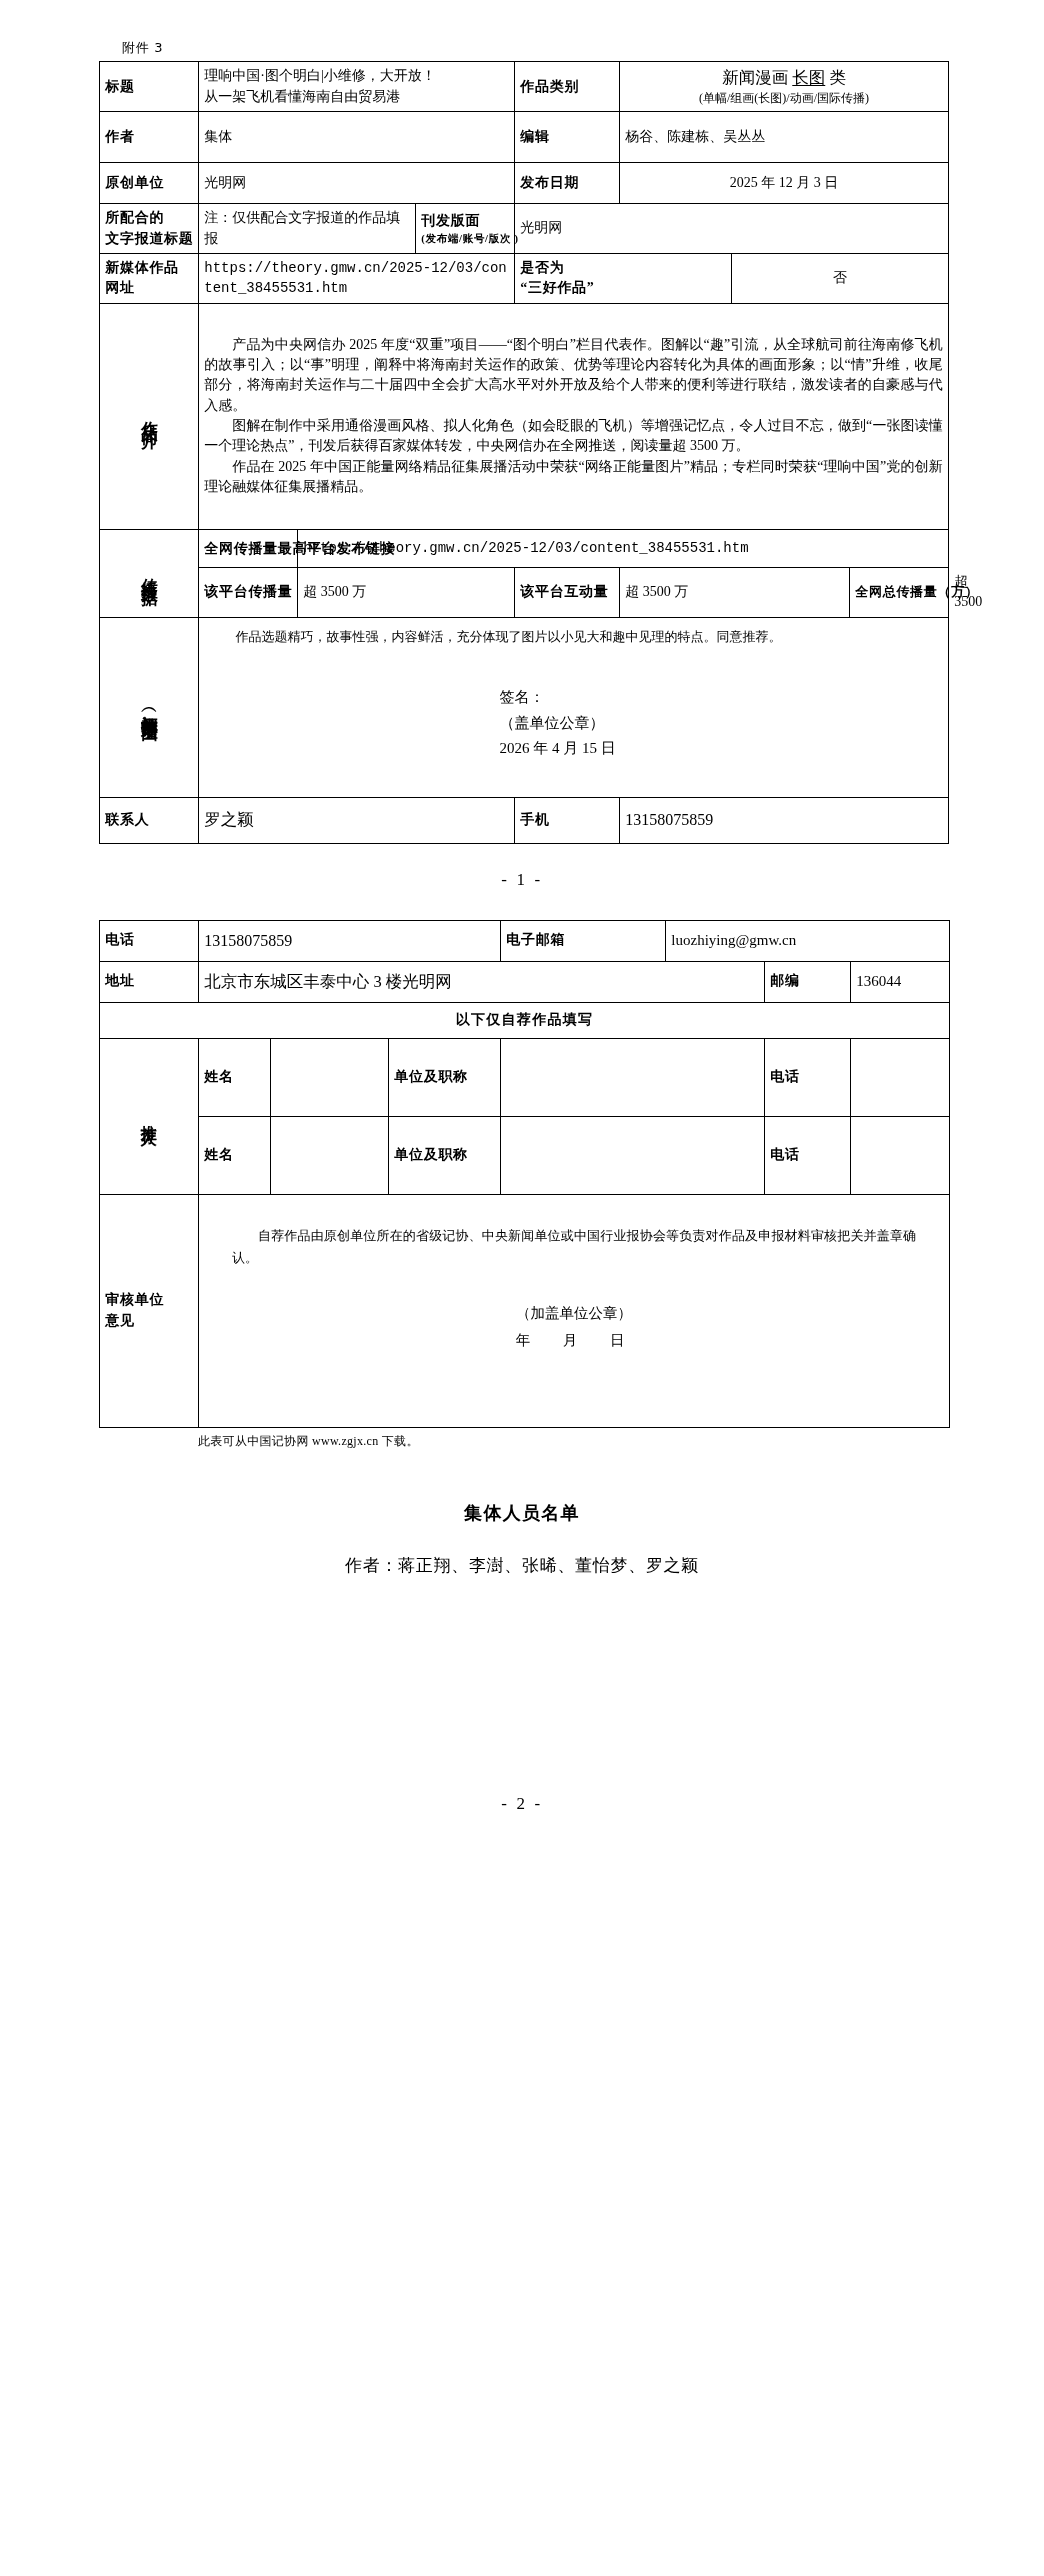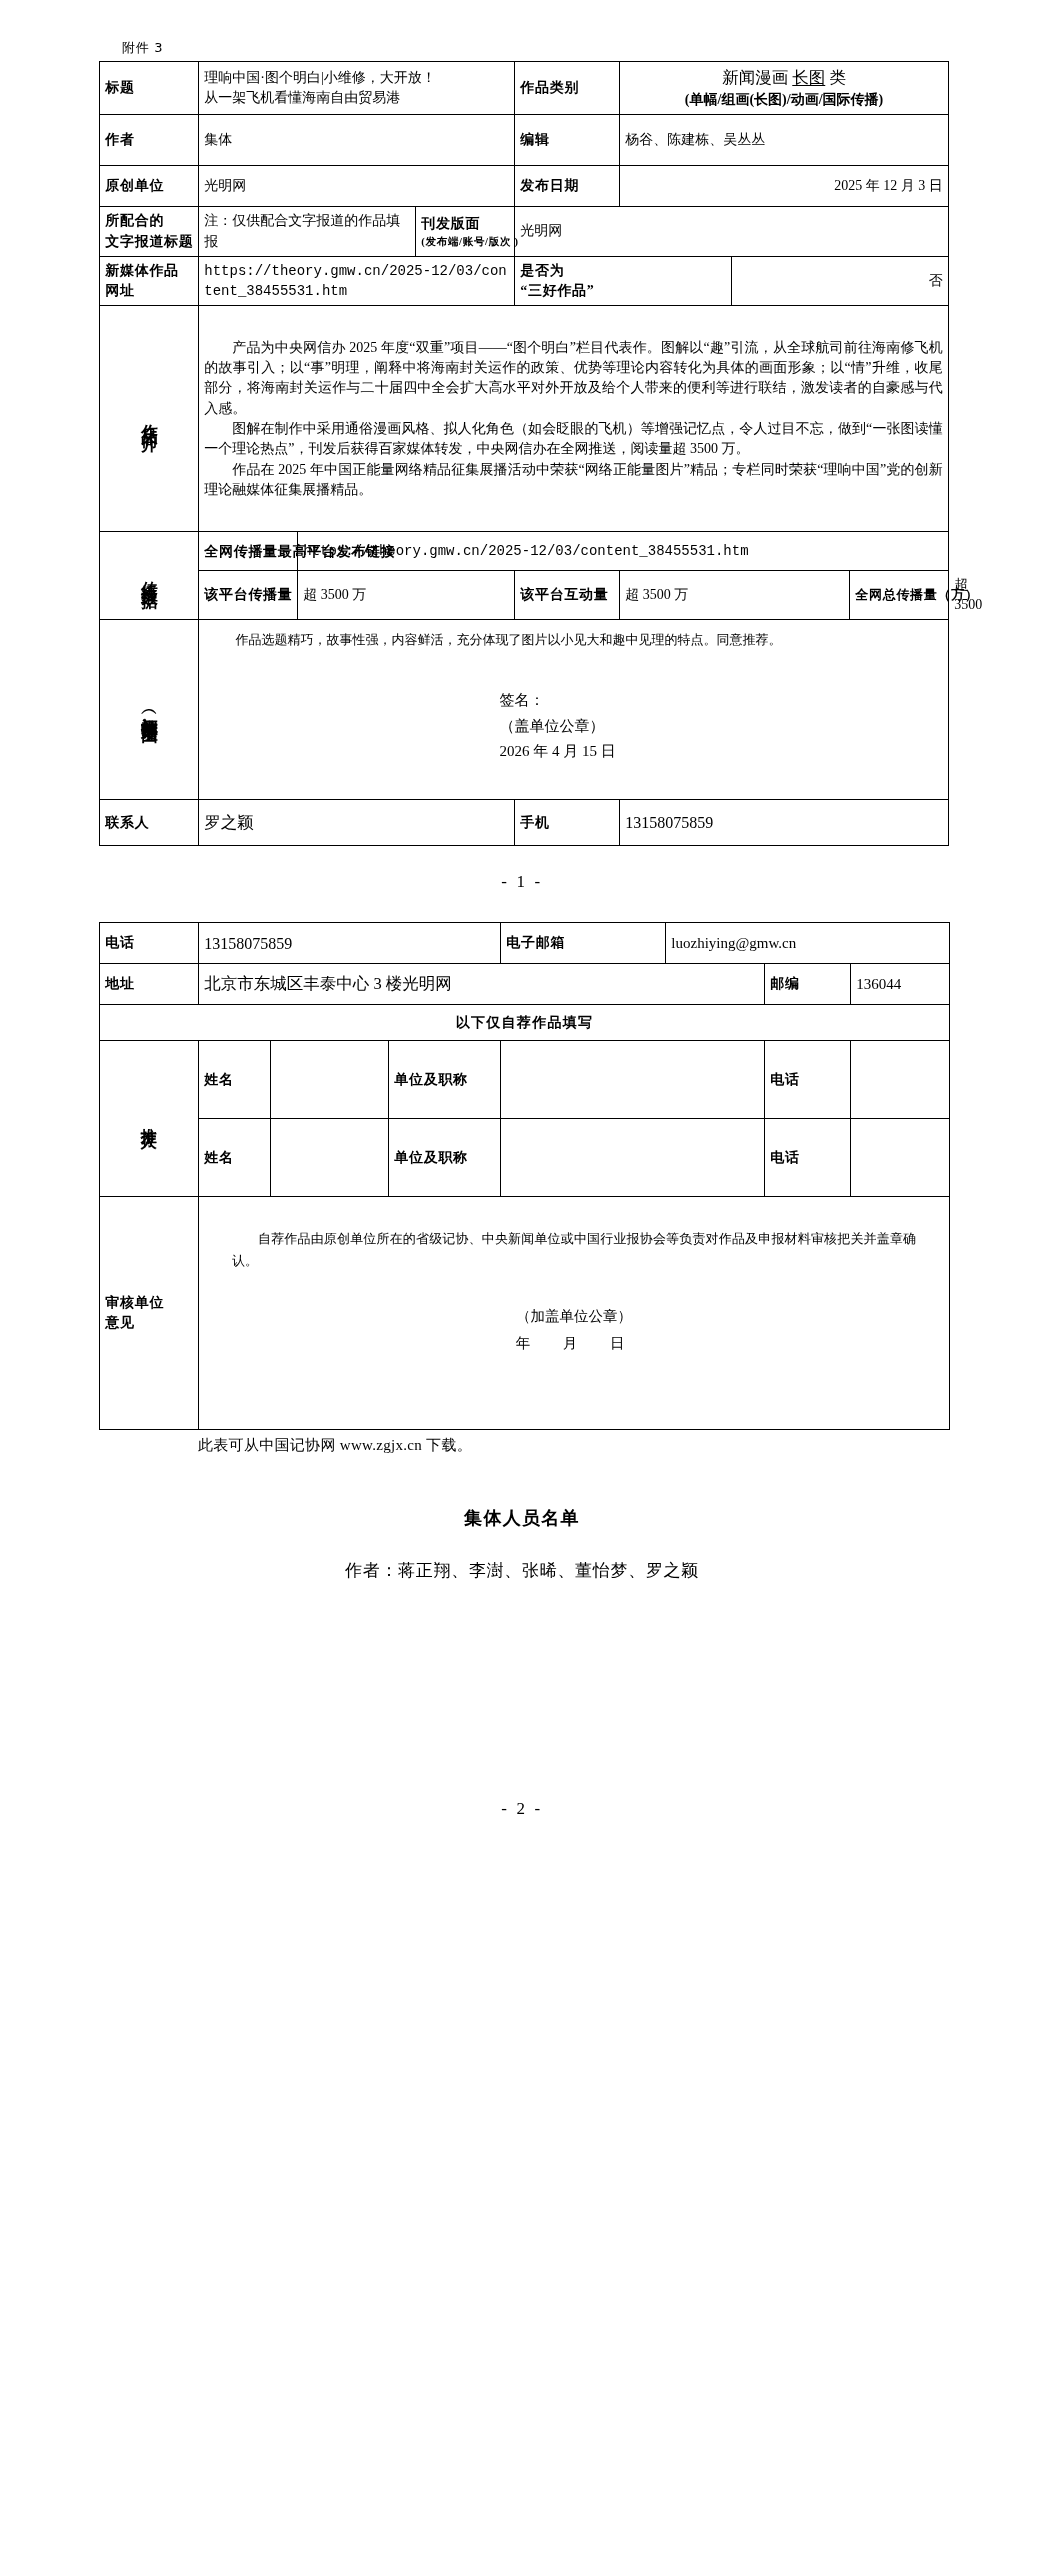--- a/index.html
+++ b/index.html
@@ -50,21 +50,21 @@
   .lbl {
     text-align:left;
     font-weight:bold;
     font-size:16.5px;
     letter-spacing:0.7px;
     white-space:nowrap;
   }
   .lbl-sm { font-size:14.5px; }
   .lbl-2l { line-height:1.3; }
   .val { font-size:14px; }
-  .val-c { text-align:right; font-size:16.5px; }
+  .val-c { text-align:center; font-size:16.5px; }
   .mono {
     font-family:"Liberation Mono","DejaVu Sans Mono",monospace;
     font-size:13px;
     line-height:1.55;
     word-break:break-all;
   }
   .vert {
     writing-mode:vertical-rl;
     text-orientation:upright;
     letter-spacing:4px;
@@ -80,36 +80,36 @@
   .desc {
     font-size:13px;
     line-height:1.62;
     text-align:justify;
     padding:6.6px 9.2px 6.6px 9.2px;
   }
   .desc p { margin:0; text-indent:2em; }
   .cat-cell { text-align:center; line-height:1.35; }
   .cat-main { font-size:16.5px; white-space:nowrap; }
   .cat-main u { text-decoration:underline; text-underline-offset:2px;font-family:Liberation Serif, serif; }
-  .cat-sub { font-size:14px;font-weight:bold; }
+  .cat-sub { font-size:12px; }
   .sig-block {
     font-size:15px;
     line-height:1.7;
     text-align:left;
     padding-left:290px;
     margin-top:38px;
   }
   .review-text { font-size:13px; line-height:1.6; text-indent:2em; text-align:justify; }
   .pagenum { text-align:center; font-size:17px; margin:26px 0 30px 0; letter-spacing:2.6px; }
 
   .center-head { text-align:center; font-weight:bold; font-size:18px; letter-spacing:1.3px; }
   .audit-text { font-size:13px; line-height:1.7; text-indent:2em; text-align:justify; padding:2.6px 20px; }
   .seal-line { text-align:center; font-size:14.5px; margin-top:28px; line-height:1.9;}
   .seal-line .ymd { letter-spacing:14.5px; padding-left:6.6px; }
-  .footnote { font-size:15px; margin:5.3px 0 0 99px; letter-spacing:0.3px; }
+  .footnote { font-size:12px; margin:5.3px 0 0 99px; letter-spacing:0.3px; }
   .list-title { text-align:center; font-weight:bold; font-size:18px; letter-spacing:1.3px; margin:51px 0 0 0; }
   .list-authors { text-align:center; font-weight:normal; font-size:17px; letter-spacing:0.7px; margin:29px 0 0 0; }
   .pagenum2 { text-align:center; font-size:17px; letter-spacing:2.6px; margin:217px 0 26px 0; }
   .blank-tall { height:78px; }
 </style>
 </head>
 <body>
 
 <div class="page">
   <div class="sheet">

